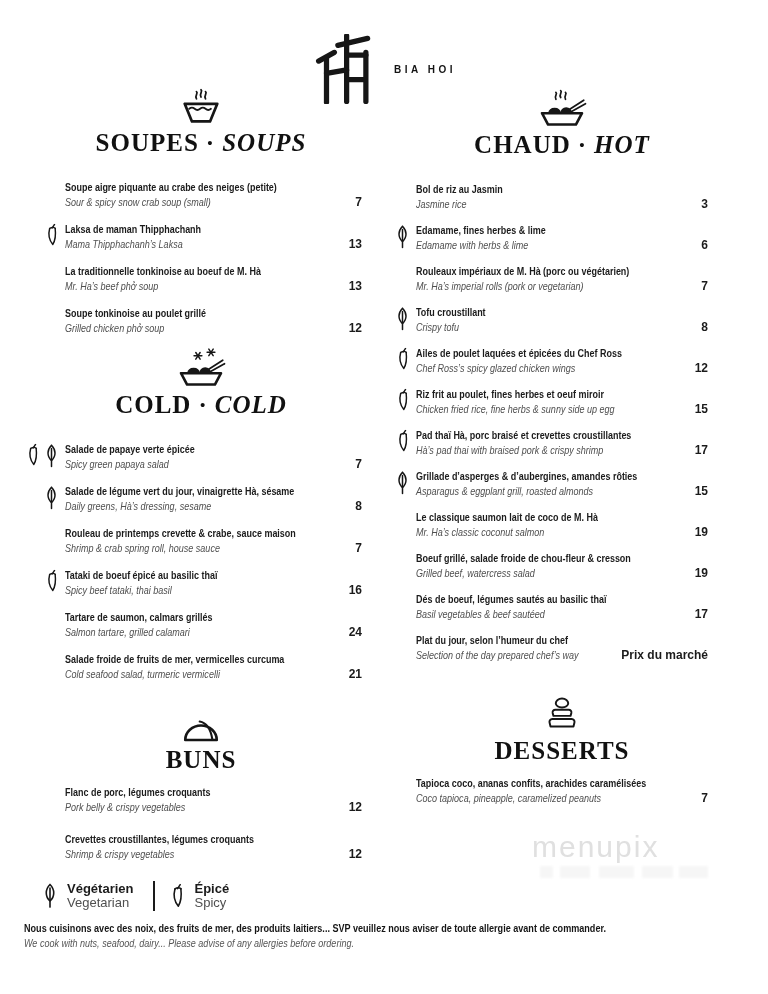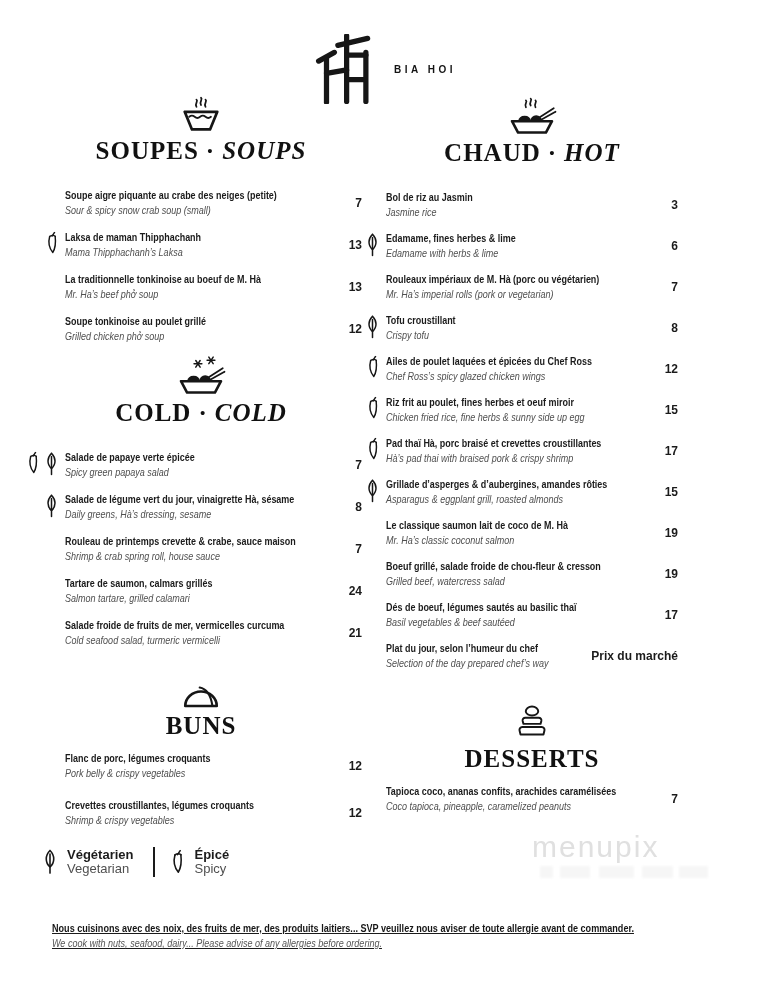--- a/index.html
+++ b/index.html
@@ -5,55 +5,55 @@
   html,body{margin:0;padding:0;}
   body{
     width:768px;height:994px;position:relative;background:#fff;
     font-family:"Liberation Sans",sans-serif;color:#1b1b1b;overflow:hidden;
   }
   
   .brand{position:absolute;top:34px;left:0;width:100%;display:flex;justify-content:center;align-items:center;gap:18px;}
   .logo{width:64px;height:70px;}
   .tagline{font-size:10px;font-weight:bold;letter-spacing:3.5px;color:#141414;}
   
-  .cols{position:absolute;top:96px;left:40px;display:flex;gap:24px;}
+  .cols{position:absolute;top:88px;left:40px;display:flex;gap:54px;}
   .col-left{width:322px;}
   .col-right{width:292px;}
   
   .sec-head{text-align:center;}
   .sec-icon{display:block;margin:0 auto 2px;}
   .sec-title{margin:0;font-family:"Liberation Serif",serif;font-weight:700;font-size:25px;letter-spacing:1px;color:#111;line-height:30px;white-space:nowrap;}
   .sec-title .dot{margin:0 7px;}
   .sec-title .t-en{font-style:italic;}
   .items{margin-top:22px;text-align:left;}
   .col-left .items{margin-left:25px;}
   .sec-froid{margin-top:0;}
   .sec-buns{margin-top:34px;}
   .sec-desserts{margin-top:34px;}
   .sec-buns .items,.sec-desserts .items{margin-top:10px;}
   
-  .item{display:flex;align-items:center;position:relative;margin-bottom:13px;}
+  .item{display:flex;align-items:flex-end;position:relative;margin-bottom:13px;}
   .sec-chaud .item{margin-bottom:12px;}
   .sec-buns .item,.sec-desserts .item{margin-bottom:18px;}
   .txt{flex:1;min-width:0;}
   .fr{display:block;font-weight:700;font-size:11.5px;line-height:15px;white-space:nowrap;transform:scaleX(0.78);transform-origin:0 0;color:#1b1b1b;}
   .en{display:block;font-style:italic;font-size:11px;line-height:14px;white-space:nowrap;transform:scaleX(0.82);transform-origin:0 0;color:#4f4f4f;}
   .price{font-weight:700;font-size:12px;margin-left:auto;white-space:nowrap;padding-top:1px;text-align:right;}
   .marks{position:absolute;right:100%;top:1px;display:flex;gap:4px;padding-right:6px;}
   .mark{display:block;}
   .mark-spicy{width:13px;height:24px;}
   .mark-veg{width:15px;height:26px;}
   
   .legend{display:flex;align-items:center;margin-top:20px;margin-left:2px;}
   .legend .grp{display:flex;align-items:center;gap:9px;}
   .legend .lfr{display:block;font-weight:700;font-size:13px;line-height:14px;}
   .legend .len{display:block;font-size:13px;line-height:14px;color:#4f4f4f;}
   .legend .divider{width:2px;height:30px;background:#1a1a1a;margin:0 16px 0 20px;}
   
-  .footer{position:absolute;top:921px;left:52px;right:30px;text-decoration:underline;}
+  .footer{position:absolute;top:921px;left:24px;right:30px;}
   .footer .nfr{display:block;font-weight:700;font-size:10.8px;line-height:15px;white-space:nowrap;transform:scaleX(0.84);transform-origin:0 0;color:#161616;}
   .footer .nen{display:block;font-style:italic;font-size:10.5px;line-height:14px;white-space:nowrap;transform:scaleX(0.86);transform-origin:0 0;color:#555;}
   
   .watermark{position:absolute;top:830px;left:532px;font-size:30px;letter-spacing:2px;color:#e0e0e0;font-weight:400;}
   .smudge{position:absolute;top:866px;left:540px;width:168px;height:12px;opacity:.55;filter:blur(1px);
     background:linear-gradient(90deg,#f0f0f0 0 8%,transparent 8% 12%,#f0f0f0 12% 30%,transparent 30% 35%,#f0f0f0 35% 56%,transparent 56% 61%,#f0f0f0 61% 79%,transparent 79% 83%,#f0f0f0 83% 100%);}
   svg .ln{fill:none;stroke:#161616;stroke-linecap:round;stroke-linejoin:round;}
 </style>
 </head>
 <body>
@@ -192,20 +192,32 @@
   </div>
           <div class="item">
     <span class="marks"></span>
     <span class="txt">
       <span class="fr">Rouleau de printemps crevette &amp; crabe, sauce maison</span>
       <span class="en">Shrimp &amp; crab spring roll, house sauce</span>
     </span>
     <span class="price">7</span>
   </div>
           <div class="item">
+    <span class="marks">
+              <svg class="mark mark-spicy" viewBox="0 0 16 28">
+                <use href="#ic-spicy"></use>
+              </svg>
+            </span>
+    <span class="txt">
+      <span class="fr">Tataki de boeuf épicé au basilic thaï</span>
+      <span class="en">Spicy beef tataki, thai basil</span>
+    </span>
+    <span class="price">16</span>
+  </div>
+          <div class="item">
     <span class="marks"></span>
     <span class="txt">
       <span class="fr">Tartare de saumon, calmars grillés</span>
       <span class="en">Salmon tartare, grilled calamari</span>
     </span>
     <span class="price">24</span>
   </div>
           <div class="item">
     <span class="marks"></span>
     <span class="txt">

